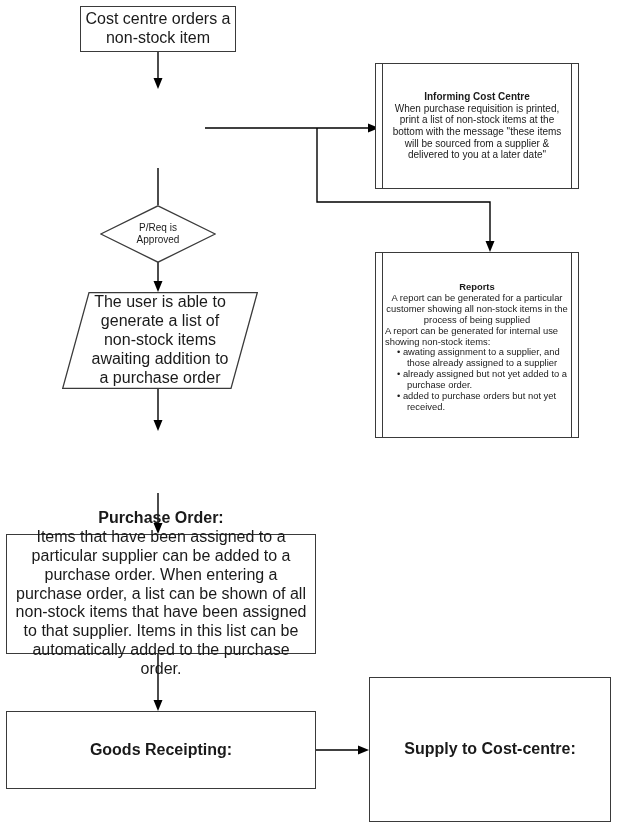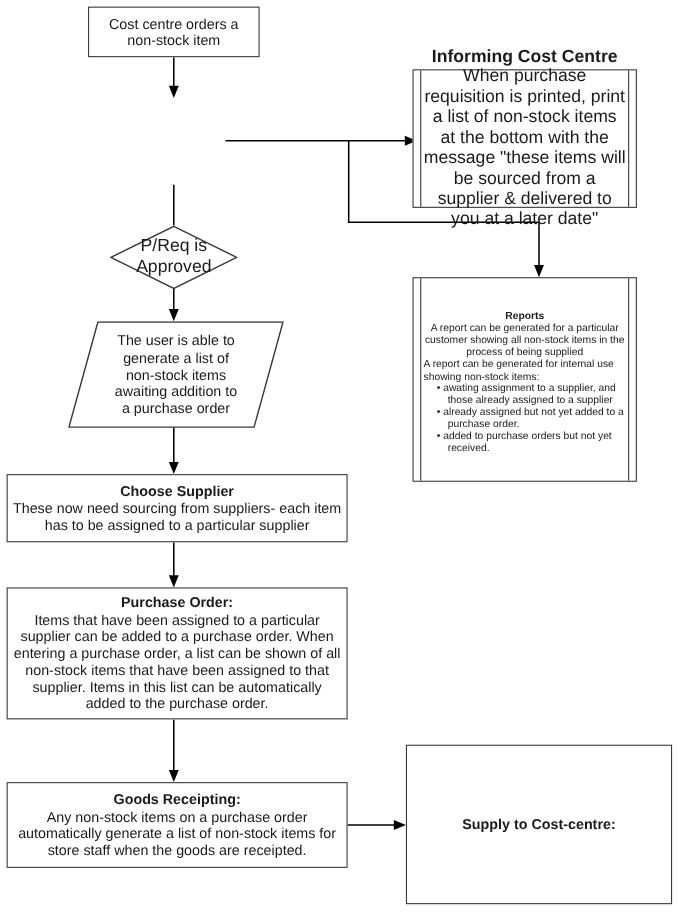--- a/index.html
+++ b/index.html
@@ -120,22 +120,22 @@
     position: absolute;
     overflow: visible;
   }
   .conn line, .conn polyline, .conn path {
     stroke: #000000;
     stroke-width: 1.4;
     fill: none;
   }
   .conn polygon { fill: #000000; }
 
-  .fs11 { font-size: 13px; }
-  .fs10 { font-size: 16px; }
+  .fs11 { font-size: 16px; }
+  .fs10 { font-size: 10px; }
   .fs9  { font-size: 9.4px; }
 </style>
 </head>
 <body>
 
 <div id="canvas">
 
   <svg class="conn" width="617" height="831" style="left:0;top:0;position:absolute;">
 
     <g>
@@ -227,38 +227,31 @@
         <span class="ttl fs9">Reports</span>
         <span class="bdy fs9">A report can be generated for a particular customer showing all non-stock items in the process of being supplied</span>
         <span class="bdy fs9" style="text-align:left; display:block;">A report can be generated for internal use showing non-stock items:</span>
         <span class="bdy fs9" style="text-align:left; display:block; padding-left:22px; text-indent:-10px;">• awating assignment to a supplier, and those already assigned to a supplier</span>
         <span class="bdy fs9" style="text-align:left; display:block; padding-left:22px; text-indent:-10px;">• already assigned but not yet added to a purchase order.</span>
         <span class="bdy fs9" style="text-align:left; display:block; padding-left:22px; text-indent:-10px;">• added to purchase orders but not yet received.</span>
       </div>
     </div>
   </div>
 
-  <div class="node rect fs11" style="left:6px; top:431px; width:310px; height:62px;">
-    <div class="inner">
-      <span class="ttl">Choose Supplier</span>
-      <span class="bdy">These now need sourcing from suppliers- each item has to be assigned to a particular supplier</span>
-    </div>
-  </div>
 
   <div class="node rect fs11" style="left:6px; top:534px; width:310px; height:120px;">
     <div class="inner">
       <span class="ttl">Purchase Order:</span>
       <span class="bdy">Items that have been assigned to a particular supplier can be added to a purchase order. When entering a purchase order, a list can be shown of all non-stock items that have been assigned to that supplier. Items in this list can be automatically added to the purchase order.</span>
     </div>
   </div>
 
   <div class="node rect fs11" style="left:6px; top:711px; width:310px; height:78px;">
     <div class="inner">
       <span class="ttl">Goods Receipting:</span>
-      <span class="bdy">Any non-stock items on a purchase order automatically generate a list of non-stock items for store staff when the goods are receipted.</span>
     </div>
   </div>
 
   <div class="node rect fs11" style="left:369px; top:677px; width:242px; height:145px;">
     <div class="inner">
       <span class="ttl">Supply to Cost-centre:</span>
     </div>
   </div>
 
 </div>

